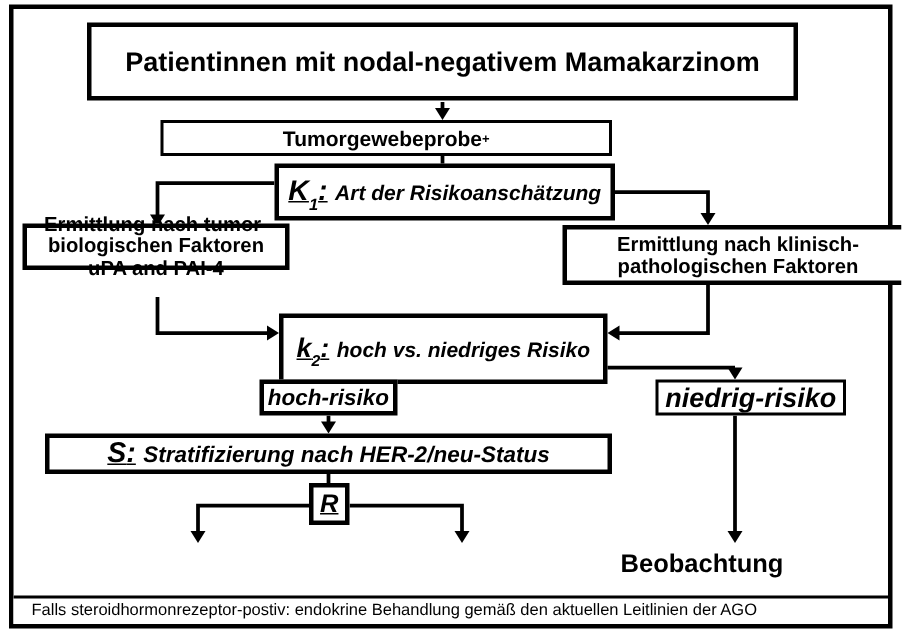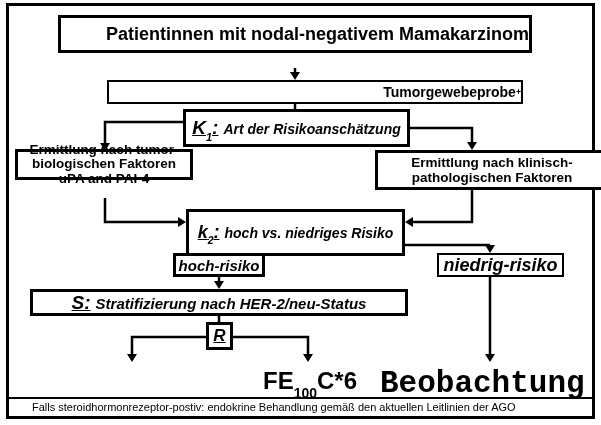--- a/index.html
+++ b/index.html
@@ -16,22 +16,22 @@
   }
   .svg-layer { position: absolute; left: 0; top: 0; pointer-events: none; }
 
   .box {
     position: absolute; background: #fff; border: 3px solid #000;
     display: flex; flex-direction: column; align-items: center; justify-content: center;
     text-align: center; font-weight: bold; white-space: nowrap;
   }
   .row { display: flex; align-items: baseline; justify-content: center; }
 
-  .title-box   { left: 58px;  top: 15px;  width: 474px; height: 38px; font-size: 18px; line-height: 24px; align-items: flex-end; }
-  .tissue-box  { left: 107px; top: 80px;  width: 416px; height: 24px; border-width: 2px; font-size: 14px; align-items: flex-end; }
+  .title-box   { left: 58px;  top: 15px;  width: 474px; height: 52px; font-size: 18px; line-height: 24px; }
+  .tissue-box  { left: 107px; top: 80px;  width: 301px; height: 24px; border-width: 2px; font-size: 14px; }
   .k1-box      { left: 183px; top: 109px; width: 227px; height: 38px; font-size: 14px; }
   .bio-box     { left: 15px;  top: 149px; width: 178px; height: 31px; font-size: 13.5px; line-height: 14.5px; }
   .clin-box    { left: 375px; top: 150px; width: 234px; height: 40px; font-size: 13.5px; line-height: 15px; }
   .k2-box      { left: 186px; top: 209px; width: 219px; height: 47px; font-size: 14px; }
   .high-box    { left: 173px; top: 253px; width: 92px;  height: 24px; font-size: 15px; font-style: italic; }
   .low-box     { left: 437px; top: 253px; width: 127px; height: 24px; border-width: 2px; font-size: 18px; font-style: italic; }
   .strat-box   { left: 30px;  top: 289px; width: 378px; height: 27px; font-size: 15px; }
   .rand-box    { left: 206px; top: 322px; width: 27px;  height: 28px; font-size: 17px; }
 
   .it { font-style: italic; }
@@ -46,26 +46,26 @@
   sub { font-size: 0.58em; line-height: 0; position: relative; top: 0.18em; }
   sup { font-size: 0.62em; line-height: 0; position: relative; top: -0.25em; }
 
   .arm {
     position: absolute; font-weight: bold; font-size: 24px;
     white-space: nowrap; text-align: center;
   }
   .arm sub { font-size: 14px; top: 0.22em; }
   .arm-1 { left: 38px;  top: 367px; width: 190px; }
   .arm-2 { left: 252px; top: 367px; width: 116px; }
-  .arm-3 { left: 380px; top: 366px; width: 176px; font-size: 31px; font-family: Liberation Mono, monospace; }
+  .arm-3 { left: 380px; top: 366px; width: 176px; font-size: 17px; }
 
   .footnote {
     position: absolute; left: 9px; top: 397px; width: 583px; height: 19px;
     border-top: 2px solid #000;
-    font-size: 11px; line-height: 16px; padding-left: 23px;
+    font-size: 11px; line-height: 16px; padding-left: 12px;
     white-space: nowrap; background: #fff;
   }
 </style>
 </head>
 <body>
 
 <div class="canvas">
 
   <div class="frame"></div>
 
@@ -148,23 +148,20 @@
     <div class="row">
       <span class="keytok"><span>S</span><span>:</span></span>
       <span class="it">Stratifizierung nach HER-2/neu-Status</span>
     </div>
   </div>
 
   <div class="box rand-box">
     <span class="keytok">R</span>
   </div>
 
-  <div class="arm arm-2">
-    <span>FE</span><sub>100</sub><span>C*6</span>
-  </div>
   <div class="arm arm-3">
     <span>Beobachtung</span>
   </div>
 
   <div class="footnote">
     <span>Falls steroidhormonrezeptor-postiv: endokrine Behandlung gemäß den aktuellen Leitlinien der AGO</span>
   </div>
 
 </div>
 

